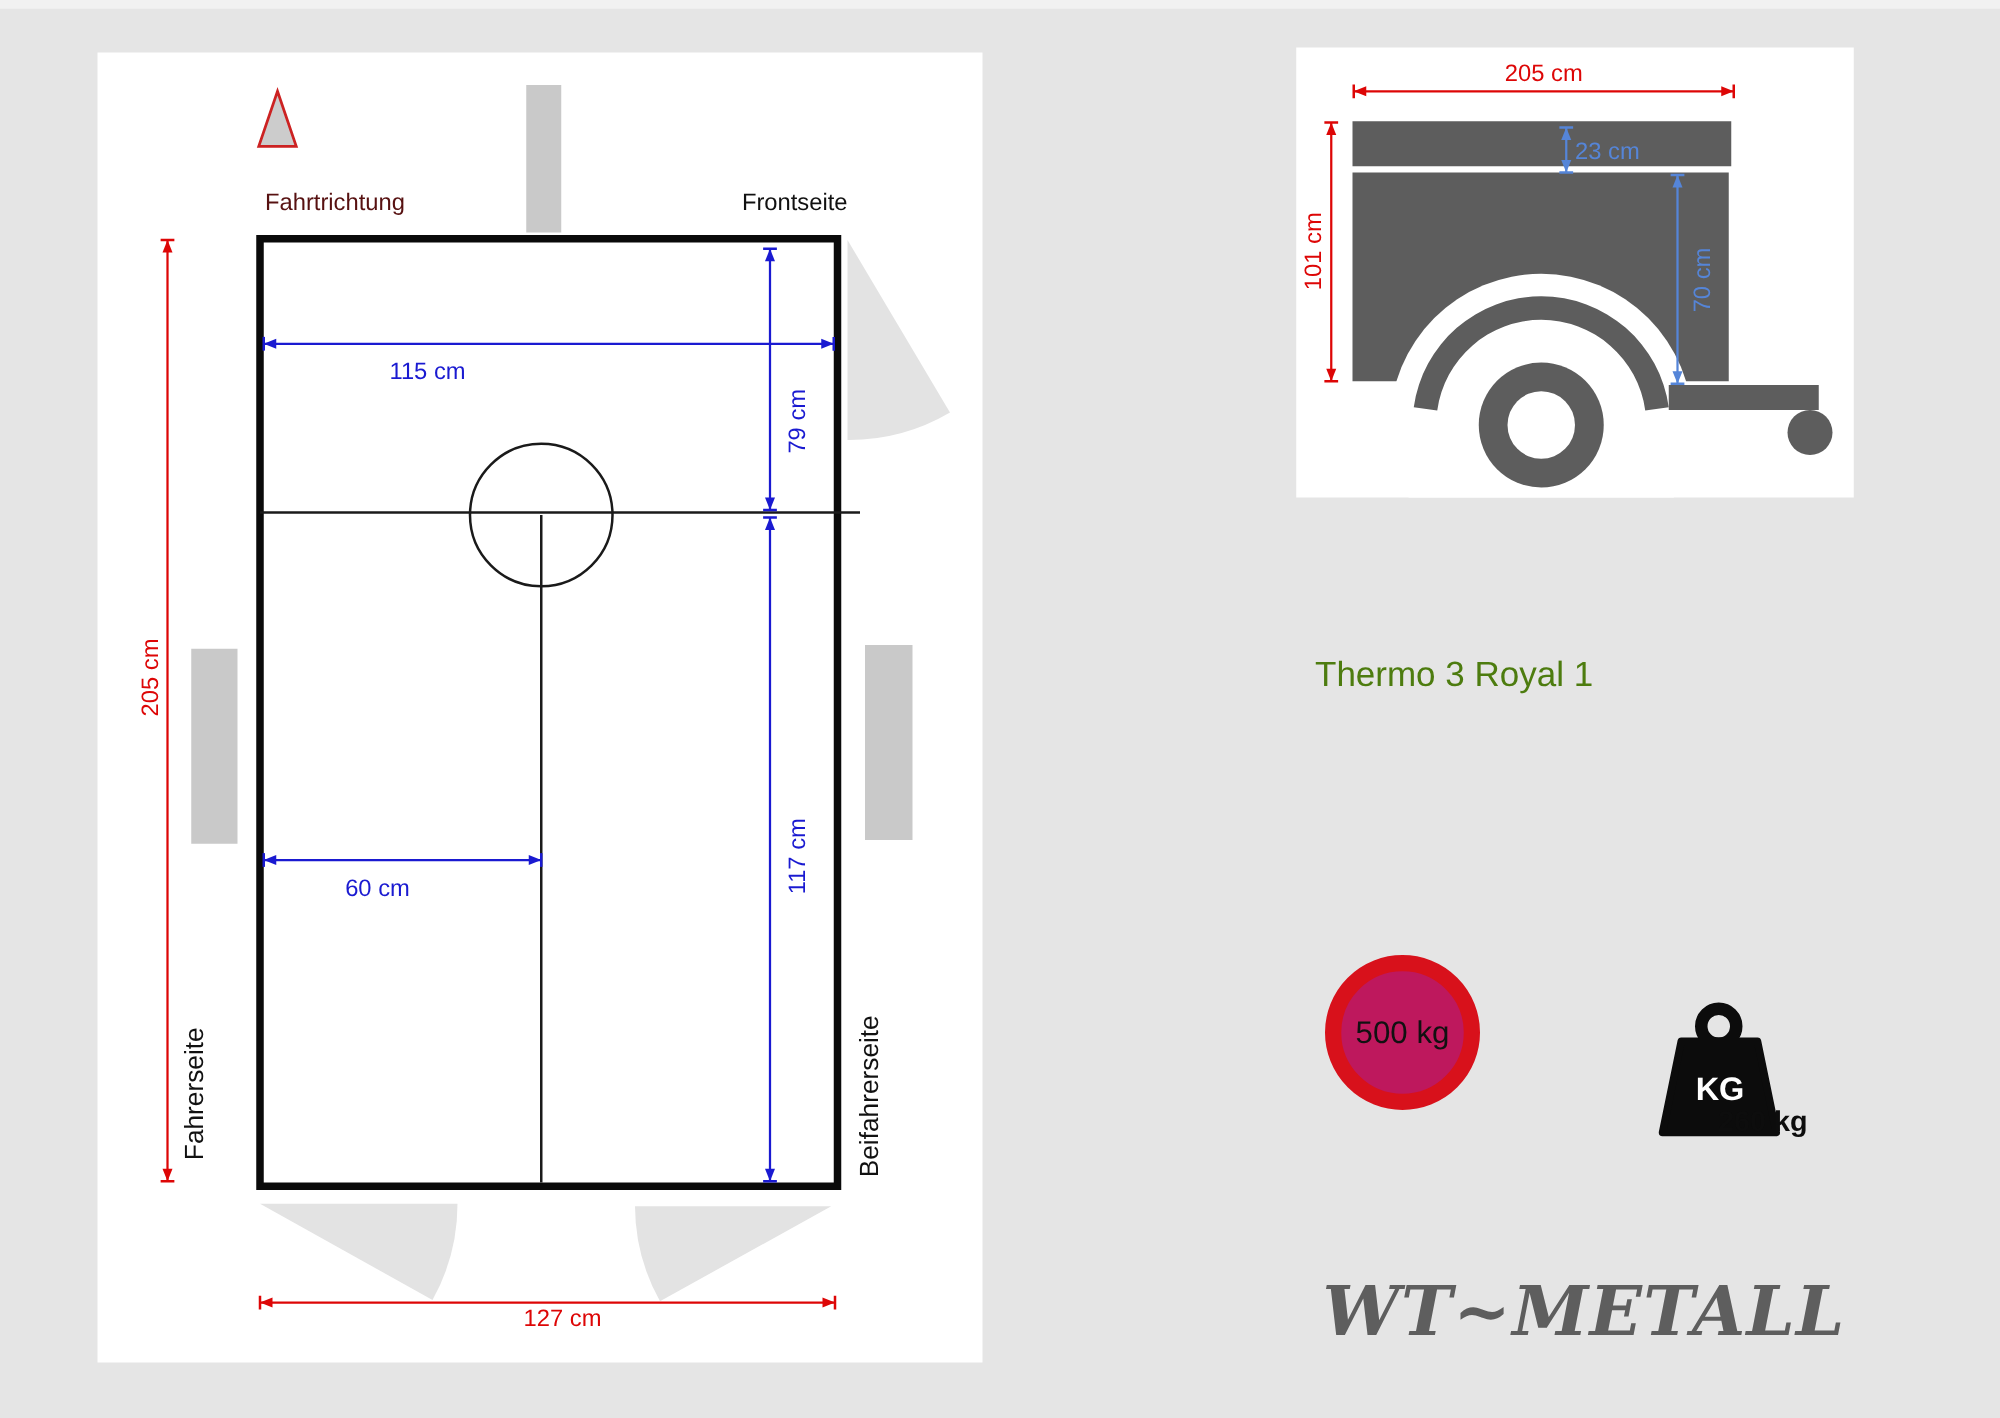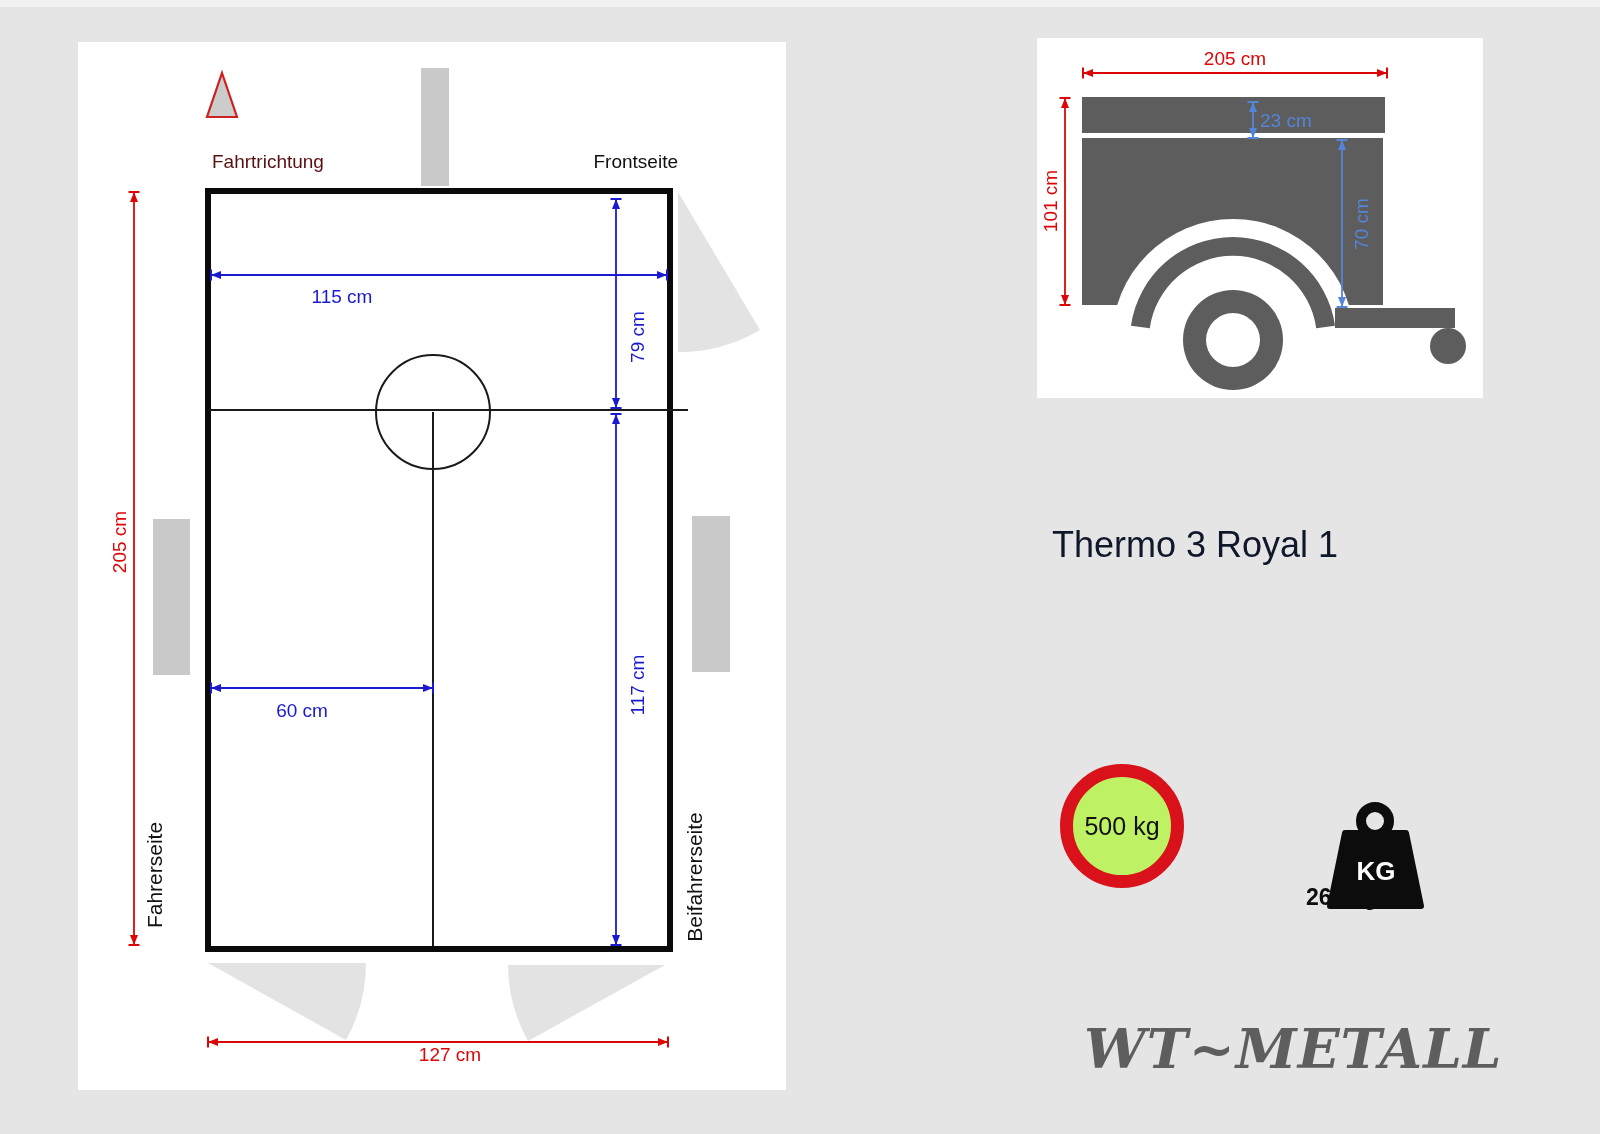--- a/index.html
+++ b/index.html
@@ -10,28 +10,28 @@
   #left-panel{left:78px;top:42px;width:708px;height:1048px;}
   #right-panel{left:1037px;top:38px;width:446px;height:360px;}
   svg{display:block;}
   svg text{font-family:"Liberation Sans",sans-serif;}
   .dim-label-blue{fill:#1a1ad1;font-size:19px;}
   .dim-label-blue-lt{fill:#5585d8;font-size:19px;}
   .dim-label-red{fill:#dd0606;font-size:19px;}
   .black-label{fill:#111111;font-size:19px;}
   .side-label{fill:#111111;font-size:21px;}
   .maroon-label{fill:#571111;font-size:19px;}
-  #product-title{position:absolute;left:1052px;top:524px;font-size:36px;color:#0f172a;}
-  #sign-500{position:absolute;left:1060px;top:764px;width:98px;height:98px;background:#bef264;
+  #product-title{position:absolute;left:1052px;top:524px;font-size:28px;color:#4d7c0f;}
+  #sign-500{position:absolute;left:1060px;top:764px;width:98px;height:98px;background:#be185d;
             border:13px solid #d8111b;border-radius:50%;display:flex;align-items:center;justify-content:center;}
   #sign-500-label{font-size:25px;color:#111111;}
   #kg-icon-wrap{position:absolute;left:1316px;top:784px;width:120px;height:130px;}
-  #weight-value{position:absolute;left:1306px;top:884px;width:140px;text-align:left;
+  #weight-value{position:absolute;left:1306px;top:884px;width:140px;text-align:right;
                 font-size:23px;font-weight:bold;color:#0d0d0d;}
-  #brand-logo{position:absolute;left:1084px;top:1016px;width:440px;
+  #brand-logo{position:absolute;left:1058px;top:1016px;width:440px;
               font-family:"DejaVu Serif",serif;font-style:italic;font-weight:bold;
               font-size:55px;color:#5e5e5e;letter-spacing:1px;white-space:nowrap;}
 </style>
 </head>
 <body>
 
 <div id="stage">
   <div id="top-strip"></div>
 
   <div class="panel" id="left-panel">

